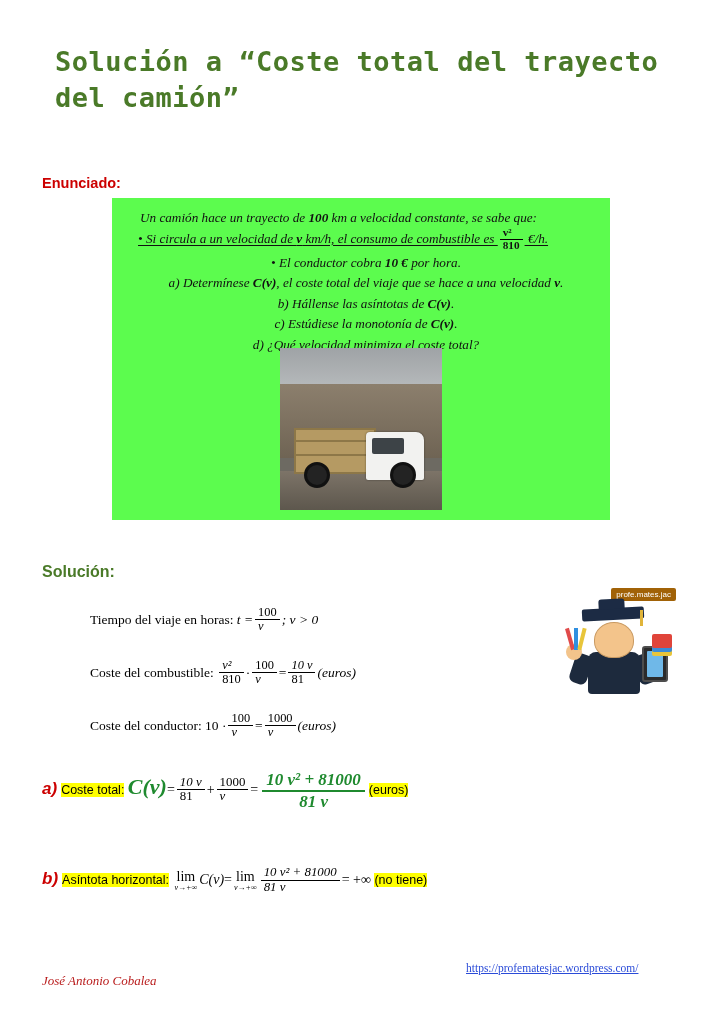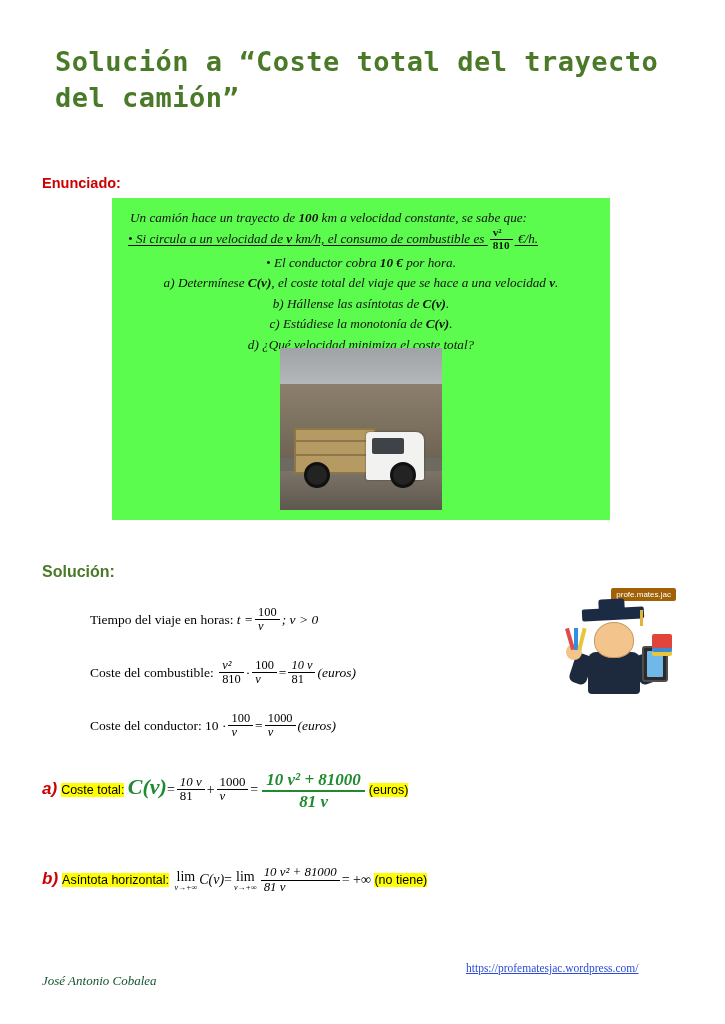--- a/index.html
+++ b/index.html
@@ -51,21 +51,21 @@
 
   
   .statement-box {
     position: absolute;
     top: 198px;
     left: 112px;
     width: 498px;
     height: 322px;
     background: #5cfc4e;
     box-sizing: border-box;
-    padding: 10px 14px 0 14px;
+    padding: 10px 14px 0 24px;
   }
   .statement-lines {
     font-family: "Liberation Serif", serif;
     font-style: italic;
     font-size: 13.2px;
     color: #111;
     line-height: 1.55;
   }
   .st-line {
     text-align: center;
@@ -297,21 +297,21 @@
   }
 
   
   .signature {
     position: absolute;
     top: 973px;
     left: 42px;
     font-family: "Liberation Serif", serif;
     font-style: italic;
     font-size: 13px;
-    color: #14532d;
+    color: #b91c1c;
     text-align: center;
   }
   .footer-link {
     position: absolute;
     top: 962px;
     left: 466px;
     font-family: "Liberation Serif", serif;
     font-size: 11.5px;
     color: #2a4bd8;
     text-decoration: underline;

